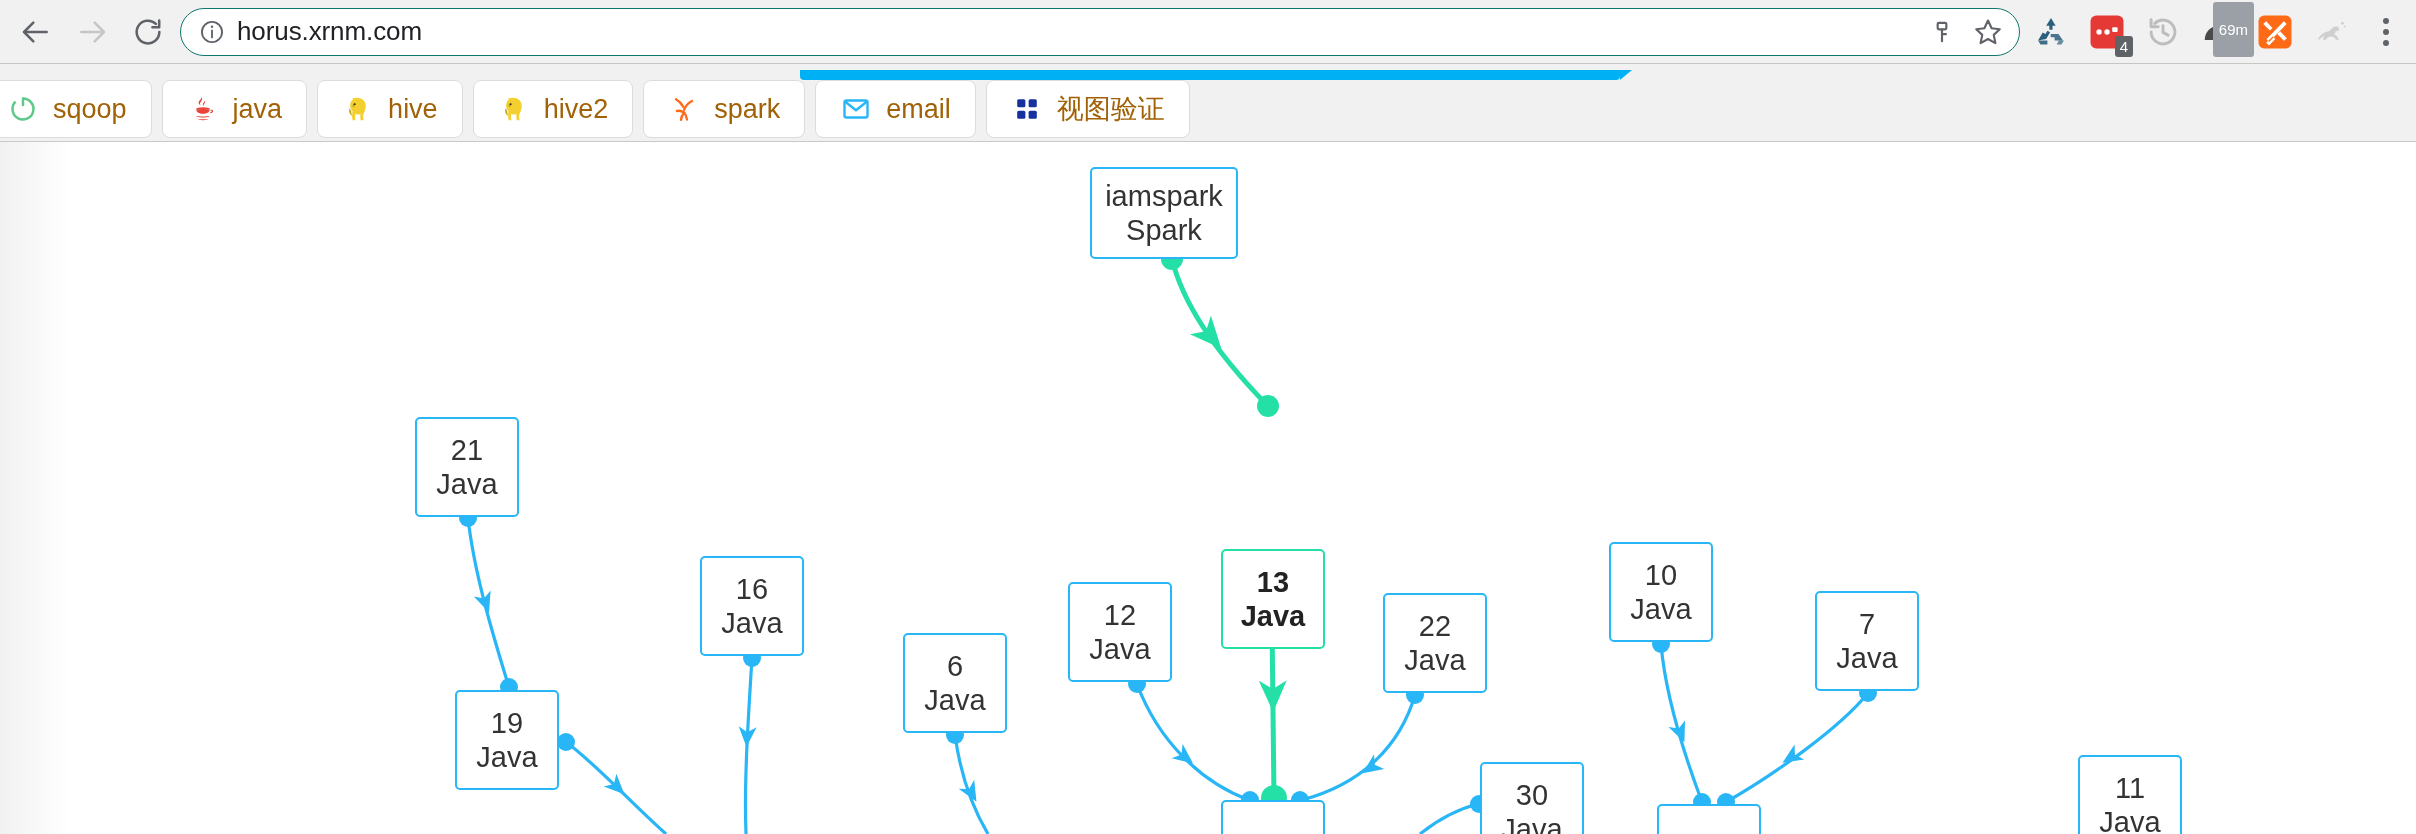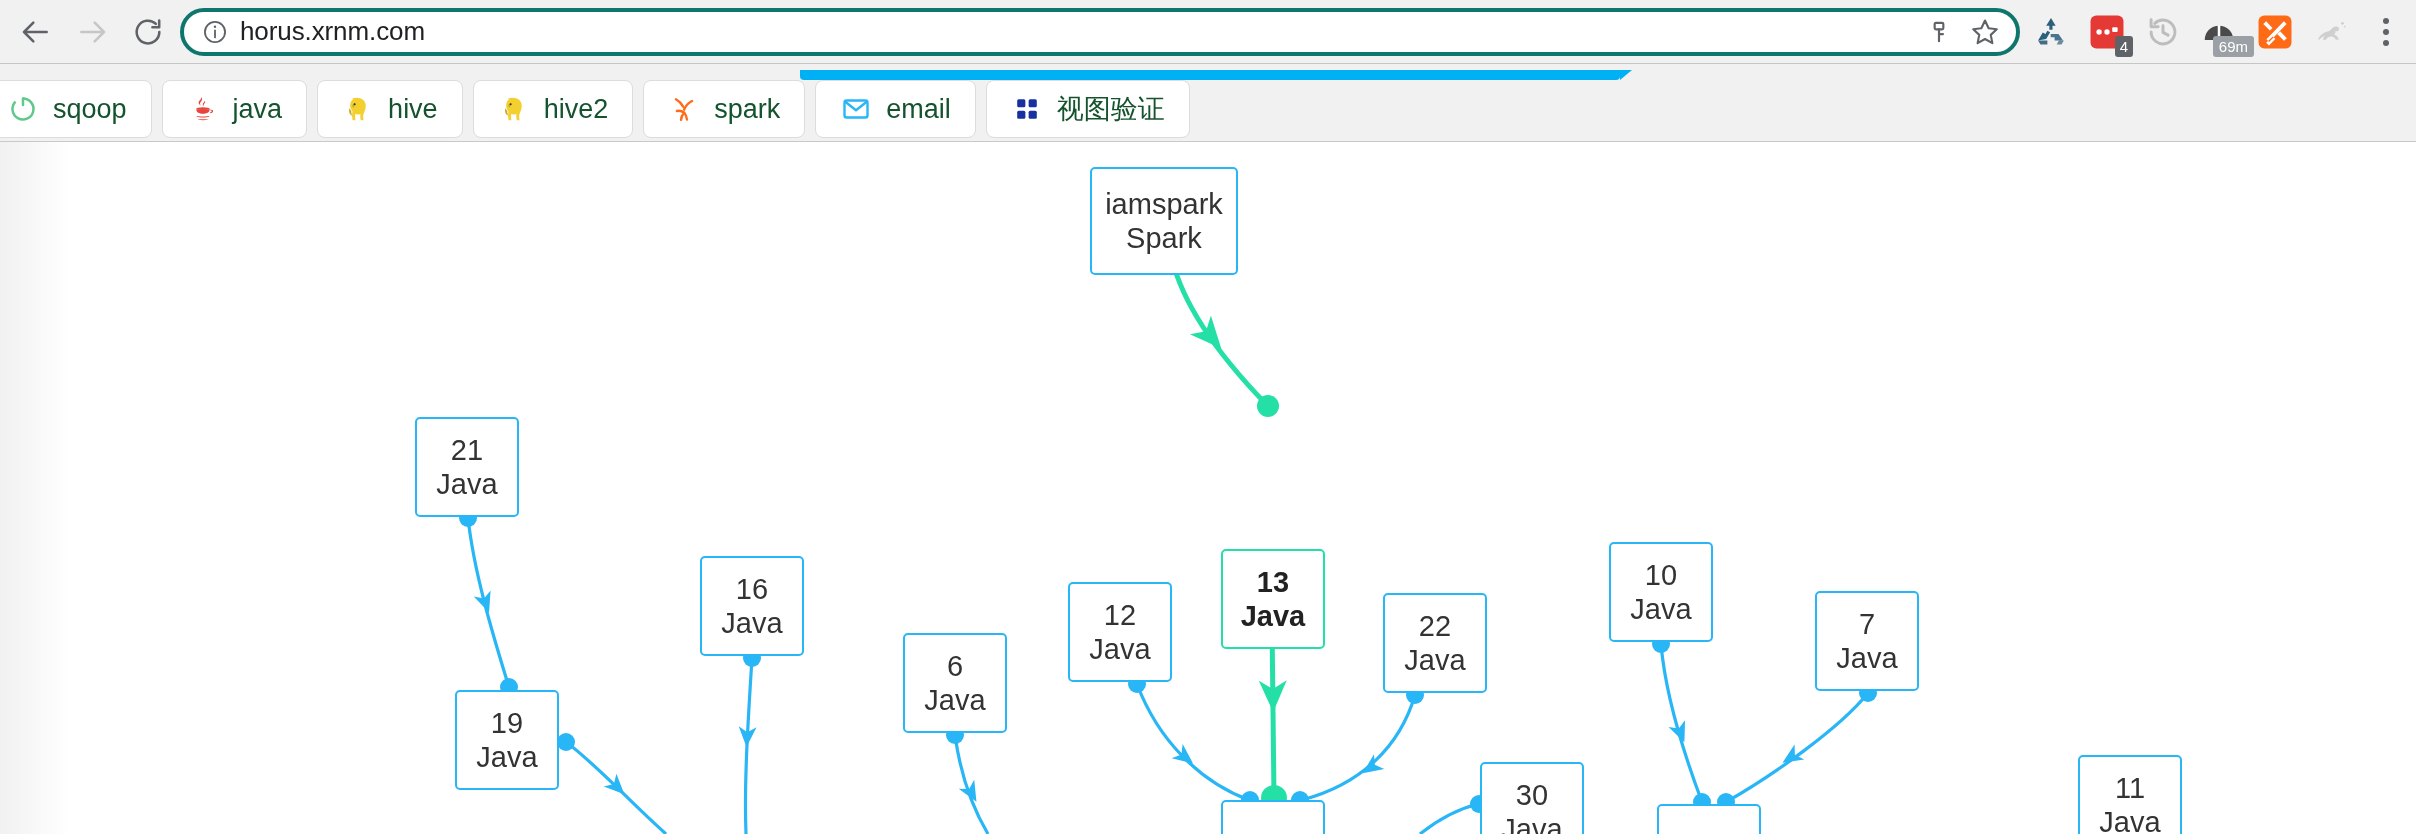--- a/index.html
+++ b/index.html
@@ -20,40 +20,40 @@
   .nav-btns { display: flex; align-items: center; gap: 4px; padding-left: 10px; }
   .nav-btn {
     width: 52px; height: 52px; border-radius: 50%;
     display: flex; align-items: center; justify-content: center;
     cursor: pointer; background: transparent;
   }
   .nav-btn svg { display: block; }
 
   .omnibox {
     flex: 1 1 auto; height: 48px; margin: 0 10px 0 6px;
-    background: #ffffff; border: 4px solid #0f766e; border-radius: 24px;
+    background: #ffffff; border: 1px solid #0f766e; border-radius: 24px;
     display: flex; align-items: center; padding: 0 16px;
     min-width: 0;
   }
   .omnibox-info { width: 30px; height: 30px; flex: 0 0 30px; display:flex; align-items:center; justify-content:center; }
   .omnibox-url {
     flex: 1 1 auto; font-size: 26px; color: #202124;
     letter-spacing: -0.1px; padding-left: 10px; white-space: nowrap; overflow: hidden;
   }
   .omnibox-actions { display: flex; align-items: center; gap: 16px; padding-left: 12px; }
   .omnibox-actions .oi { width: 30px; height: 30px; display:flex; align-items:center; justify-content:center; cursor:pointer; }
 
   .ext-icons { display: flex; align-items: center; gap: 14px; padding-right: 10px; }
   .ext-icon { width: 42px; height: 42px; position: relative; display:flex; align-items:center; justify-content:center; cursor:pointer; }
   .badge {
     position: absolute; right: -5px; bottom: -4px;
     background: #5f6368; color: #fff; font-size: 15px; line-height: 1;
     padding: 3px 5px; border-radius: 3px; font-weight: 500;
   }
-  .badge.wide { right: -14px; bottom: -4px; background: #9aa0a6; padding: 3px 6px; }
+  .badge.wide { right: -14px; bottom: -4px; background: #9aa0a6; padding: 20px 6px; }
   .menu-dots { width: 40px; height: 42px; display:flex; flex-direction:column; align-items:center; justify-content:center; gap:5px; cursor:pointer; }
   .menu-dots i { width: 6px; height: 6px; border-radius: 50%; background: #5f6368; display:block; }
 
   
   .app-bar {
     position: absolute; left: 0; top: 64px; width: 2416px; height: 78px;
     background: #f1f1f1;
     border-bottom: 1px solid #c9c9c9;
   }
   .tabs-accent {
@@ -68,21 +68,21 @@
   }
   .tabs {
     position: absolute; left: -18px; top: 16px;
     display: flex; align-items: center; gap: 10px;
   }
   .tab {
     height: 58px; background: #ffffff; border: 1px solid #dcdcdc; border-radius: 8px;
     display: flex; align-items: center; gap: 14px;
     padding: 0 24px; cursor: pointer; white-space: nowrap;
   }
-  .tab-label { font-size: 27px; color: #14532d; }
+  .tab-label { font-size: 27px; color: #a16207; }
   .tab-ico { width: 32px; height: 32px; flex: 0 0 32px; display:flex; align-items:center; justify-content:center; }
 
   .canvas-tools {
     position: absolute; right: 130px; top: 78px;
     display: flex; align-items: center; gap: 22px;
   }
   .ctool { width: 34px; height: 34px; display:flex; align-items:center; justify-content:center; cursor:pointer; }
 
   
   .canvas {
@@ -438,21 +438,21 @@
       <circle cx="1868" cy="551" r="9" fill="#29b6f6"></circle>
       <circle cx="1726" cy="660" r="9" fill="#29b6f6"></circle>
     </g>
 
     <g>
       <path d="M1420 692 C 1440 676, 1462 666, 1478 662" fill="none" stroke="#29b6f6" stroke-width="3.2"></path>
       <circle cx="1479" cy="662" r="9" fill="#29b6f6"></circle>
     </g>
   </svg>
 
-  <div class="node" style="left:1090px; top:25px; width:148px; height:108px;">
+  <div class="node" style="left:1090px; top:25px; width:148px; height:92px;">
     <span class="l1">iamspark</span>
     <span class="l2">Spark</span>
   </div>
 
   <div class="node" style="left:415px; top:275px; width:104px; height:100px;">
     <span class="l1">21</span>
     <span class="l2">Java</span>
   </div>
 
   <div class="node sel" style="left:1221px; top:379px; width:104px; height:100px;margin-top:28px;">

